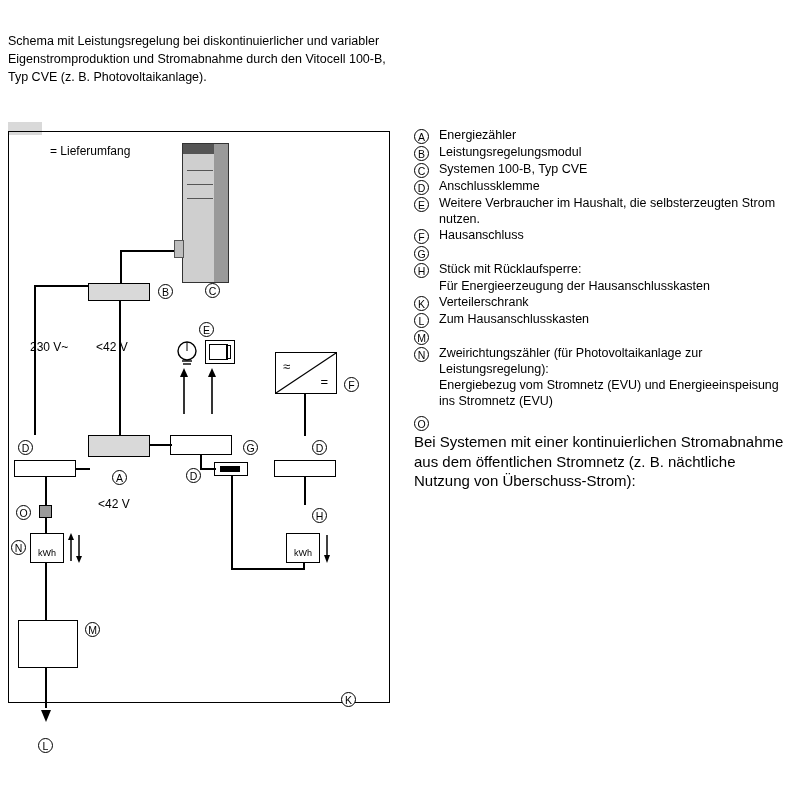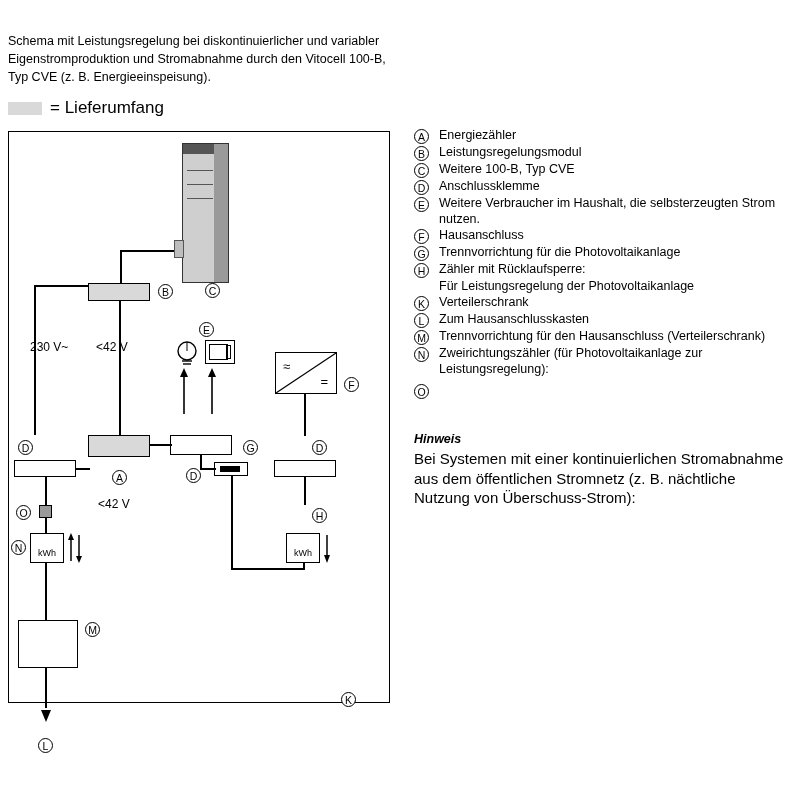--- a/index.html
+++ b/index.html
@@ -15,21 +15,21 @@
   .abs{position:absolute;}
 
   
   #intro{
     left:8px;top:32px;width:400px;
     line-height:1.45;
     font-size:12.5px;
   }
   #legend-swatch-row{left:8px;top:98px;display:flex;align-items:center;gap:8px;}
   #legend-swatch{width:34px;height:13px;background:#d9d9d9;}
-  #legend-swatch-label{font-size:17px;}
+  #legend-swatch-label{font-size:12px;margin-top:46px;}
 
   
   #diagram-frame{
     left:8px;top:131px;width:382px;height:572px;
     border:1px solid #000;
     box-sizing:border-box;
   }
 
   
   .circ{
@@ -89,21 +89,21 @@
   #inverter{left:275px;top:352px;width:62px;height:42px;border:1px solid #000;background:#fff;box-sizing:border-box;position:absolute;}
   #inverter .diag{position:absolute;left:0;top:0;width:100%;height:100%;}
 
   
   #lamp{left:176px;top:340px;width:22px;height:26px;}
   #monitor{left:205px;top:340px;width:30px;height:24px;border:1px solid #000;background:#fff;box-sizing:border-box;}
 </style>
 </head>
 <body>
 
-<div class="abs" id="intro">Schema mit Leistungsregelung bei diskontinuierlicher und variabler Eigenstromproduktion und Stromabnahme durch den Vitocell 100-B, Typ CVE (z. B. Energieeinspeisung).</div>
+<div class="abs" id="intro">Schema mit Leistungsregelung bei diskontinuierlicher und variabler Eigenstromproduktion und Stromabnahme durch den Vitocell 100-B, Typ CVE (z. B. Photovoltaikanlage).</div>
 
 <div class="abs" id="legend-swatch-row">
   <div id="legend-swatch"></div>
   <div id="legend-swatch-label">= Lieferumfang</div>
 </div>
 
 <div class="abs" id="diagram-frame"></div>
 
 <div class="abs" id="cylinder">
   <div id="cylinder-top"></div>
@@ -236,70 +236,68 @@
     <div class="leg-txt">Energiezähler</div>
   </div>
 
   <div class="leg-row">
     <div class="circ">B</div>
     <div class="leg-txt">Leistungsregelungsmodul</div>
   </div>
 
   <div class="leg-row">
     <div class="circ">C</div>
-    <div class="leg-txt">Weitere 100-B, Typ CVE</div>
+    <div class="leg-txt">Systemen 100-B, Typ CVE</div>
   </div>
 
   <div class="leg-row">
     <div class="circ">D</div>
     <div class="leg-txt">Anschlussklemme</div>
   </div>
 
   <div class="leg-row">
     <div class="circ">E</div>
     <div class="leg-txt">Weitere Verbraucher im Haushalt, die selbsterzeugten Strom nutzen.</div>
   </div>
 
   <div class="leg-row">
     <div class="circ">F</div>
     <div class="leg-txt">Hausanschluss</div>
   </div>
 
   <div class="leg-row">
     <div class="circ">G</div>
-    <div class="leg-txt">Trennvorrichtung für die Photovoltaikanlage</div>
   </div>
 
   <div class="leg-row">
     <div class="circ">H</div>
-    <div class="leg-txt">Zähler mit Rücklaufsperre:</div>
-  </div>
-  <div class="leg-sub">Für Leistungsregelung der Photovoltaikanlage</div>
+    <div class="leg-txt">Stück mit Rücklaufsperre:</div>
+  </div>
+  <div class="leg-sub">Für Energieerzeugung der Hausanschlusskasten</div>
 
   <div class="leg-row">
     <div class="circ">K</div>
     <div class="leg-txt">Verteilerschrank</div>
   </div>
 
   <div class="leg-row">
     <div class="circ">L</div>
     <div class="leg-txt">Zum Hausanschlusskasten</div>
   </div>
 
   <div class="leg-row">
     <div class="circ">M</div>
-    <div class="leg-txt">Trennvorrichtung für den Hausanschluss (Verteilerschrank)</div>
   </div>
 
   <div class="leg-row">
     <div class="circ">N</div>
     <div class="leg-txt">Zweirichtungszähler (für Photovoltaikanlage zur Leistungsregelung):</div>
   </div>
+  <div class="leg-sub">Energiebezug vom Stromnetz (EVU) und Energieeinspeisung ins Stromnetz (EVU)</div>
 
   <div class="leg-row" style="margin-top:6px;">
     <div class="circ">O</div>
   </div>
 </div>
 
 <div class="abs" id="hinweis">
-  <div id="hinweis-title">Hinweis</div>
   <div class="hw-p">Bei Systemen mit einer kontinuierlichen Stromabnahme aus dem öffentlichen Stromnetz (z. B. nächtliche Nutzung von Überschuss-Strom):</div>
 </div>
 
 </body></html>

